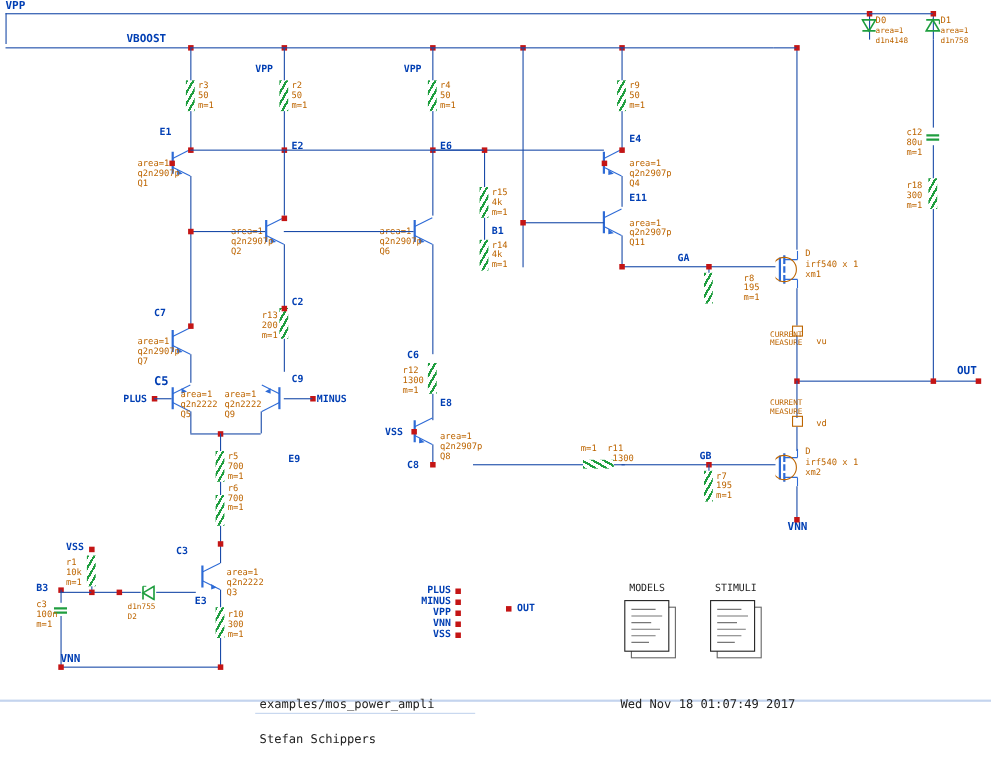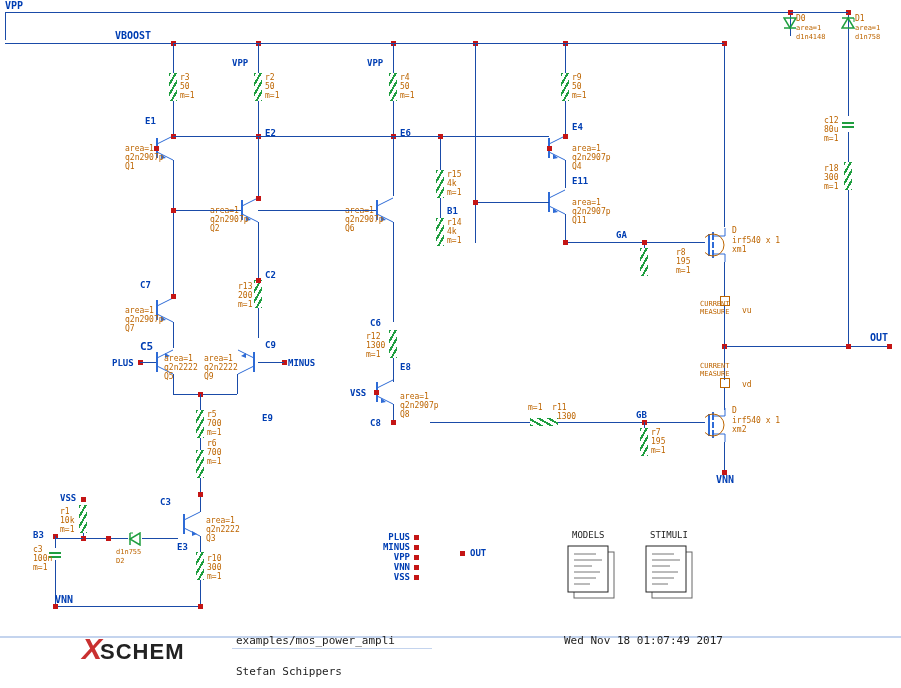--- a/index.html
+++ b/index.html
@@ -542,21 +542,18 @@
       </svg>
   </div>
 
   <div class="hwire" style="left:173px;top:210px;width:68px"></div>
   <div class="pin" style="left:173px;top:210px"></div>
   <div class="hwire" style="left:258px;top:210px;width:118px"></div>
 
   <div class="footer">
     <div class="footer-line" style="position:absolute;top:4px"></div>
   </div>
-  <div class="logo">
-    <span class="x">X</span><span class="schem">SCHEM</span>
-  </div>
   <div class="meta" style="left:236px;top:634px">examples/mos_power_ampli</div>
   <div class="meta" style="left:236px;top:665px">Stefan Schippers</div>
   <div class="meta" style="left:564px;top:634px">Wed Nov 18 01:07:49 2017</div>
   <div style="position:absolute;left:232px;top:648px;width:200px;height:1px;background:#c4d4ee"></div>
 
 </div>
 
 </body></html>

